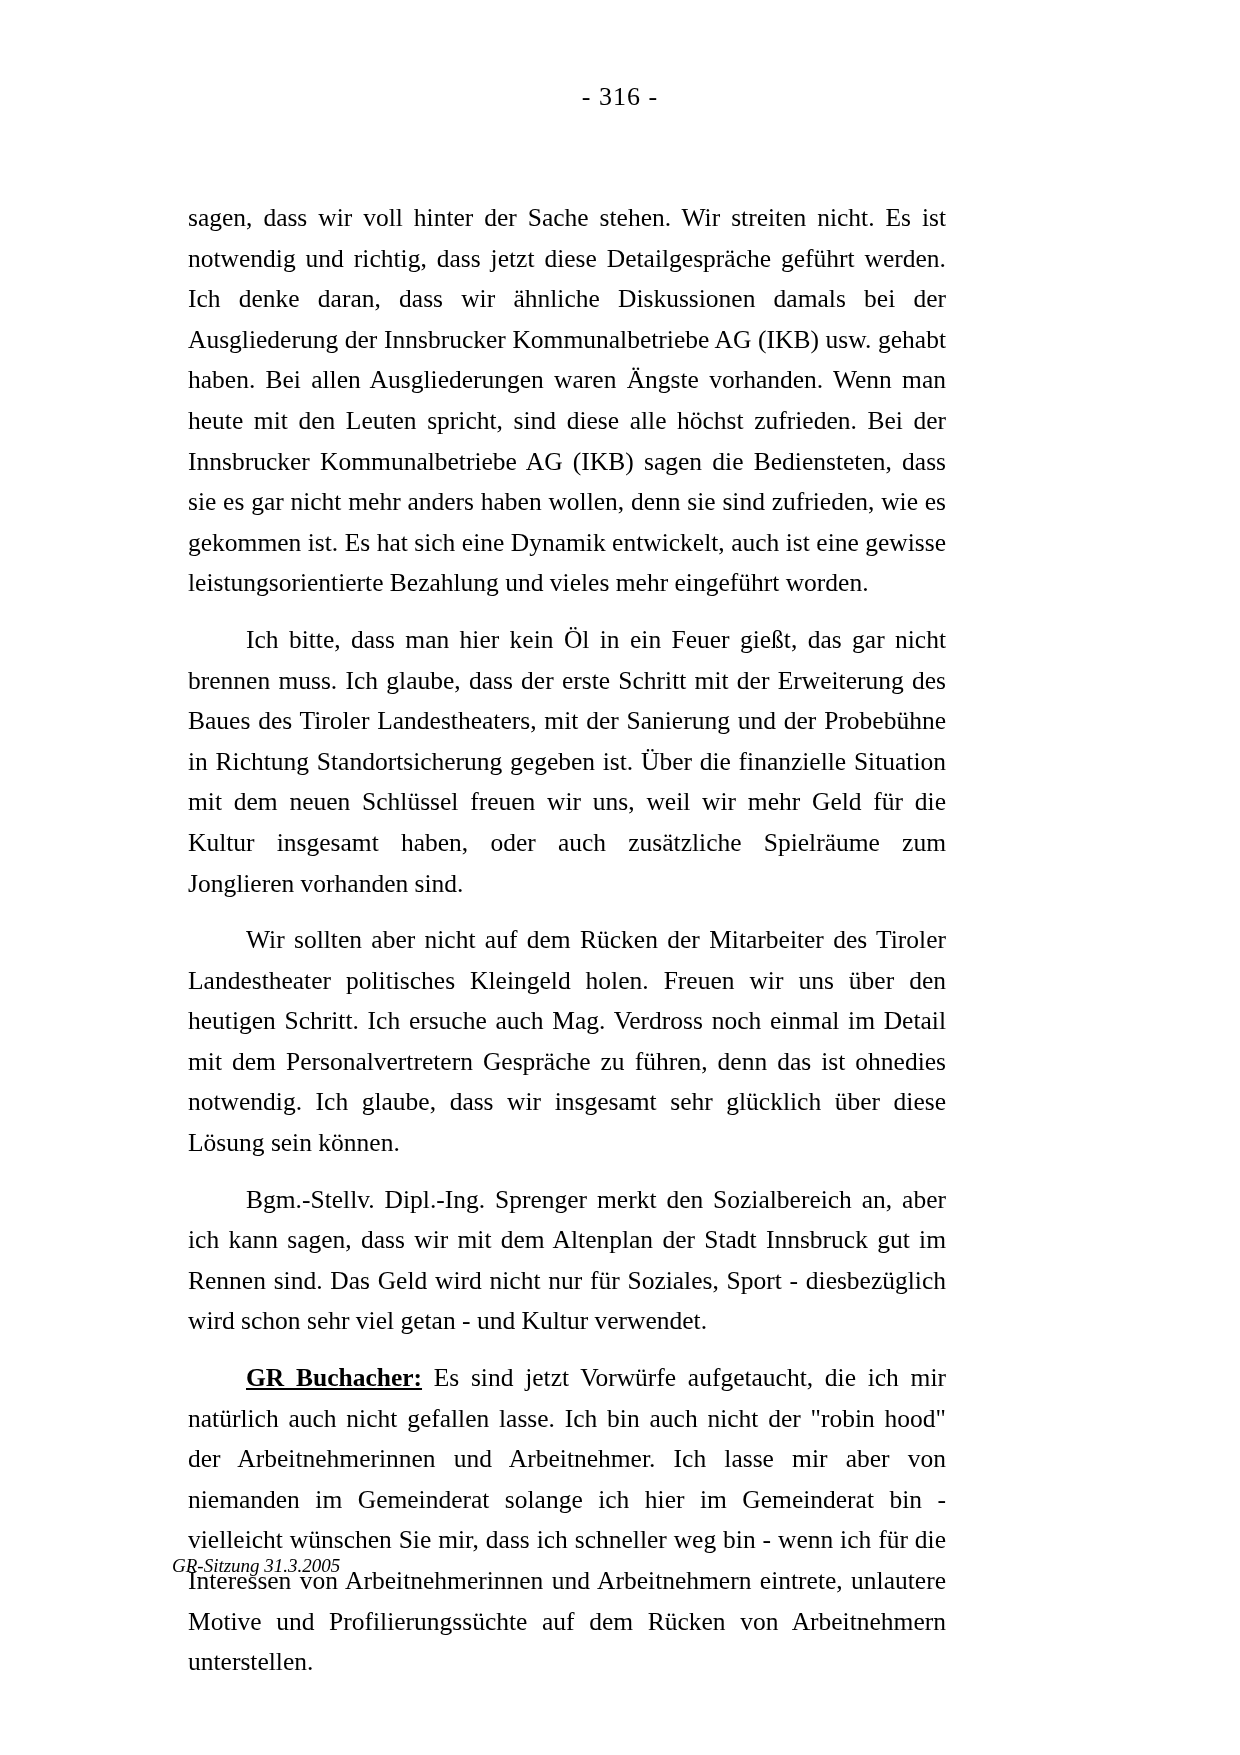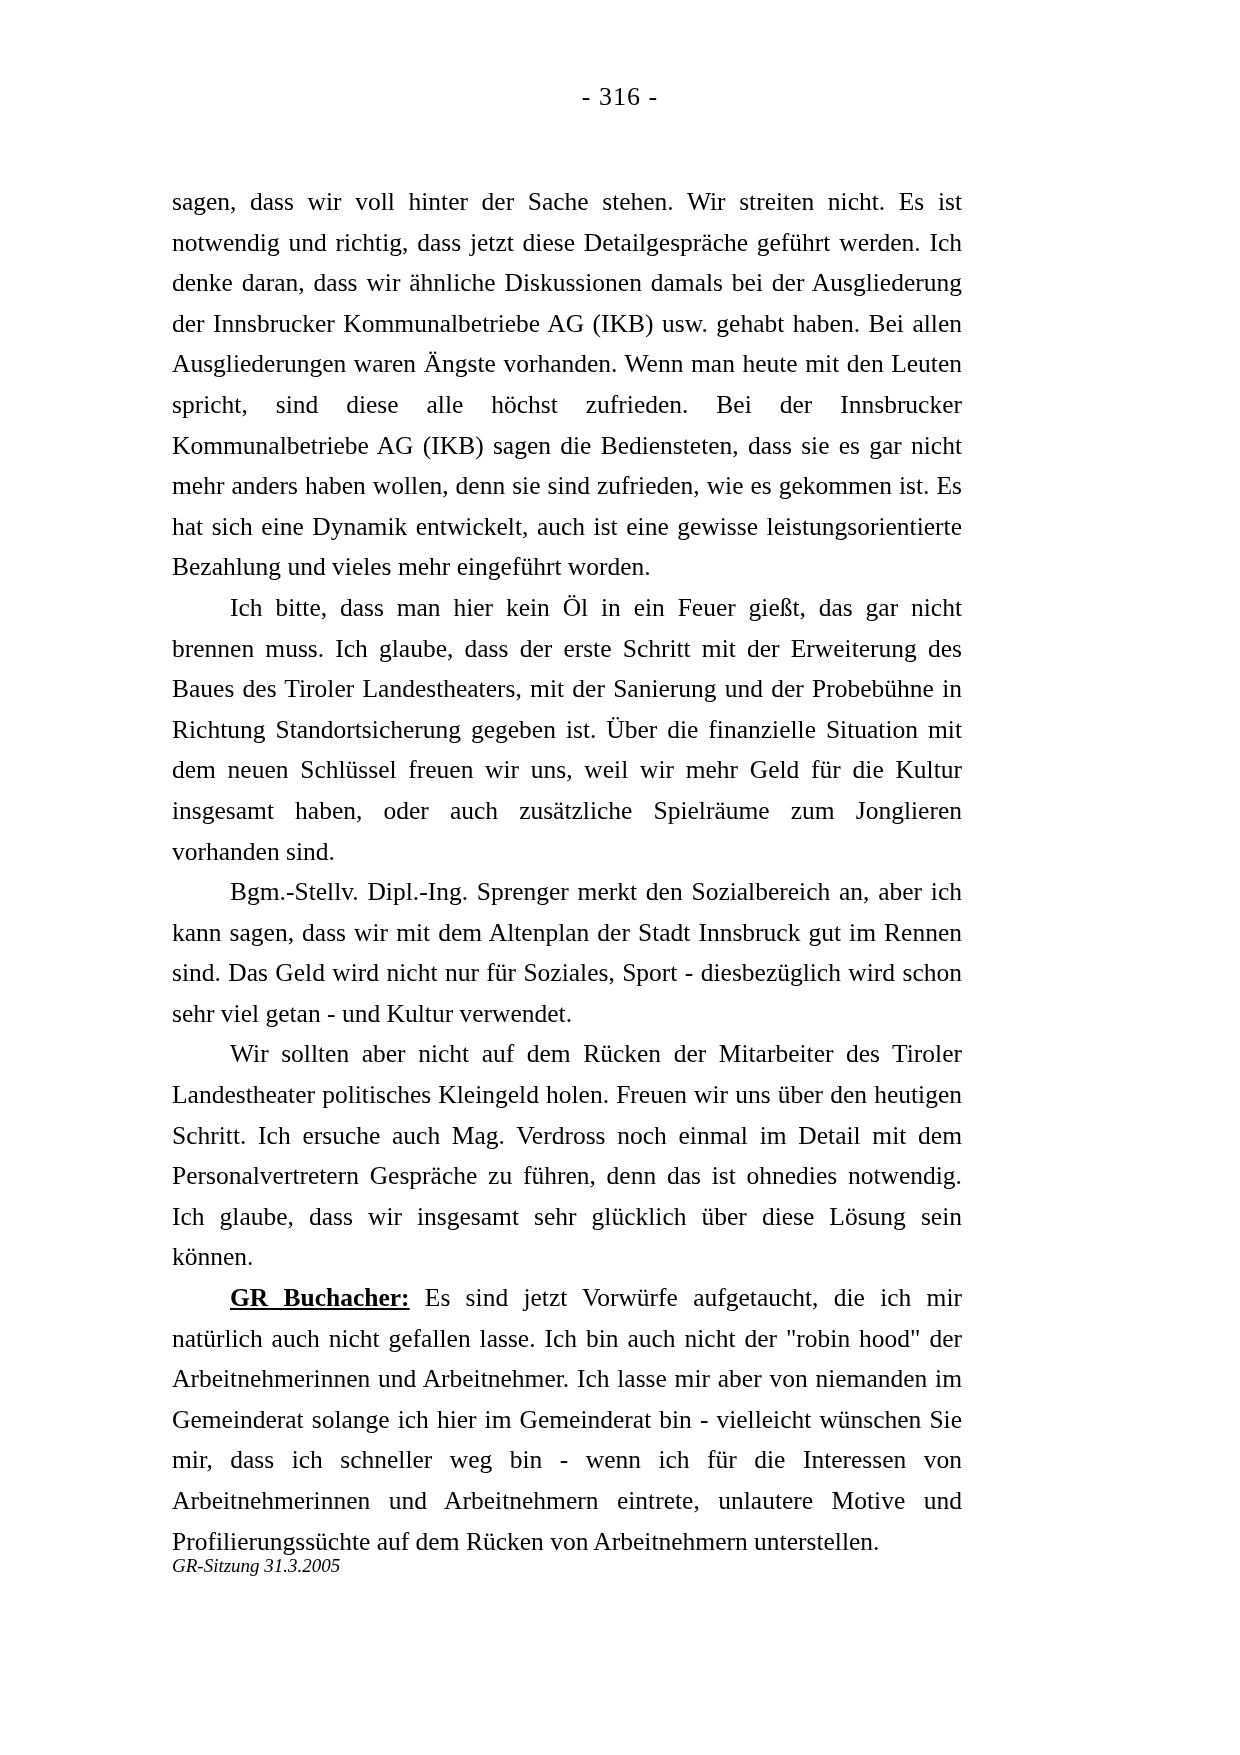--- a/index.html
+++ b/index.html
@@ -31,21 +31,21 @@
     position: absolute;
     top: 182px;
     left: 172px;
     width: 790px;
     font-size: 25.5px;
     line-height: 40.6px;
     text-align: justify;
     text-justify: inter-word;
   }
   .body-text p {
-    margin: 0;
+    margin: 16px;
   }
   .body-text p.indent {
     text-indent: 58px;
   }
   .body-text p.noindent {
     text-indent: 0;
   }
   .speaker {
     text-decoration: underline;
     font-weight: bold;
@@ -69,25 +69,25 @@
 
     <p class="noindent">
       <span>sagen, dass wir voll hinter der Sache stehen. Wir streiten nicht. Es ist notwendig und richtig, dass jetzt diese Detailgespräche geführt werden. Ich denke daran, dass wir ähnliche Diskussionen damals bei der Ausgliederung der Innsbrucker Kommunalbetriebe AG (IKB) usw. gehabt haben. Bei allen Ausgliederungen waren Ängste vorhanden. Wenn man heute mit den Leuten spricht, sind diese alle höchst zufrieden. Bei der Innsbrucker Kommunalbetriebe AG (IKB) sagen die Bediensteten, dass sie es gar nicht mehr anders haben wollen, denn sie sind zufrieden, wie es gekommen ist. Es hat sich eine Dynamik entwickelt, auch ist eine gewisse leistungsorientierte Bezahlung und vieles mehr eingeführt worden.</span>
     </p>
 
     <p class="indent">
       <span>Ich bitte, dass man hier kein Öl in ein Feuer gießt, das gar nicht brennen muss. Ich glaube, dass der erste Schritt mit der Erweiterung des Baues des Tiroler Landestheaters, mit der Sanierung und der Probebühne in Richtung Standortsicherung gegeben ist. Über die finanzielle Situation mit dem neuen Schlüssel freuen wir uns, weil wir mehr Geld für die Kultur insgesamt haben, oder auch zusätzliche Spielräume zum Jonglieren vorhanden sind.</span>
     </p>
 
     <p class="indent">
-      <span>Bgm.-Stellv. Dipl.-Ing. Sprenger merkt den Sozialbereich an, aber ich kann sagen, dass wir mit dem Altenplan der Stadt Innsbruck gut im Rennen sind. Das Geld wird nicht nur für Soziales, Sport - diesbezüglich wird schon sehr viel getan - und Kultur verwendet.</span>
+      <span>Wir sollten aber nicht auf dem Rücken der Mitarbeiter des Tiroler Landestheater politisches Kleingeld holen. Freuen wir uns über den heutigen Schritt. Ich ersuche auch Mag. Verdross noch einmal im Detail mit dem Personalvertretern Gespräche zu führen, denn das ist ohnedies notwendig. Ich glaube, dass wir insgesamt sehr glücklich über diese Lösung sein können.</span>
     </p>
 
     <p class="indent">
-      <span>Wir sollten aber nicht auf dem Rücken der Mitarbeiter des Tiroler Landestheater politisches Kleingeld holen. Freuen wir uns über den heutigen Schritt. Ich ersuche auch Mag. Verdross noch einmal im Detail mit dem Personalvertretern Gespräche zu führen, denn das ist ohnedies notwendig. Ich glaube, dass wir insgesamt sehr glücklich über diese Lösung sein können.</span>
+      <span>Bgm.-Stellv. Dipl.-Ing. Sprenger merkt den Sozialbereich an, aber ich kann sagen, dass wir mit dem Altenplan der Stadt Innsbruck gut im Rennen sind. Das Geld wird nicht nur für Soziales, Sport - diesbezüglich wird schon sehr viel getan - und Kultur verwendet.</span>
     </p>
 
     <p class="indent">
       <span class="speaker">GR Buchacher:</span><span> Es sind jetzt Vorwürfe aufgetaucht, die ich mir natürlich auch nicht gefallen lasse. Ich bin auch nicht der "robin hood" der Arbeitnehmerinnen und Arbeitnehmer. Ich lasse mir aber von niemanden im Gemeinderat solange ich hier im Gemeinderat bin - vielleicht wünschen Sie mir, dass ich schneller weg bin - wenn ich für die Interessen von Arbeitnehmerinnen und Arbeitnehmern eintrete, unlautere Motive und Profilierungssüchte auf dem Rücken von Arbeitnehmern unterstellen.</span>
     </p>
 
   </div>
 
   <div class="footer">GR-Sitzung 31.3.2005</div>
 

